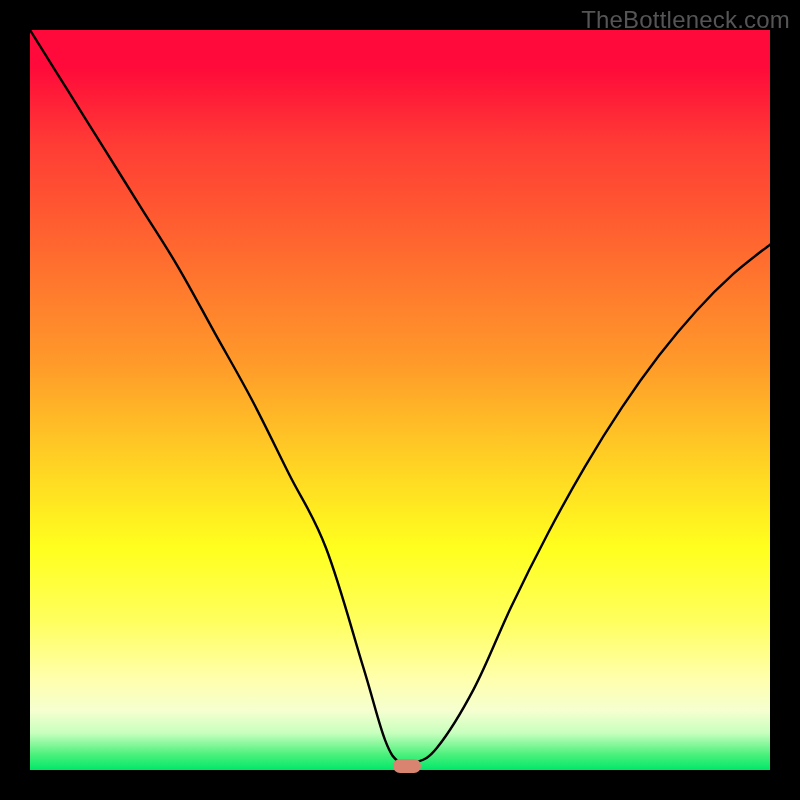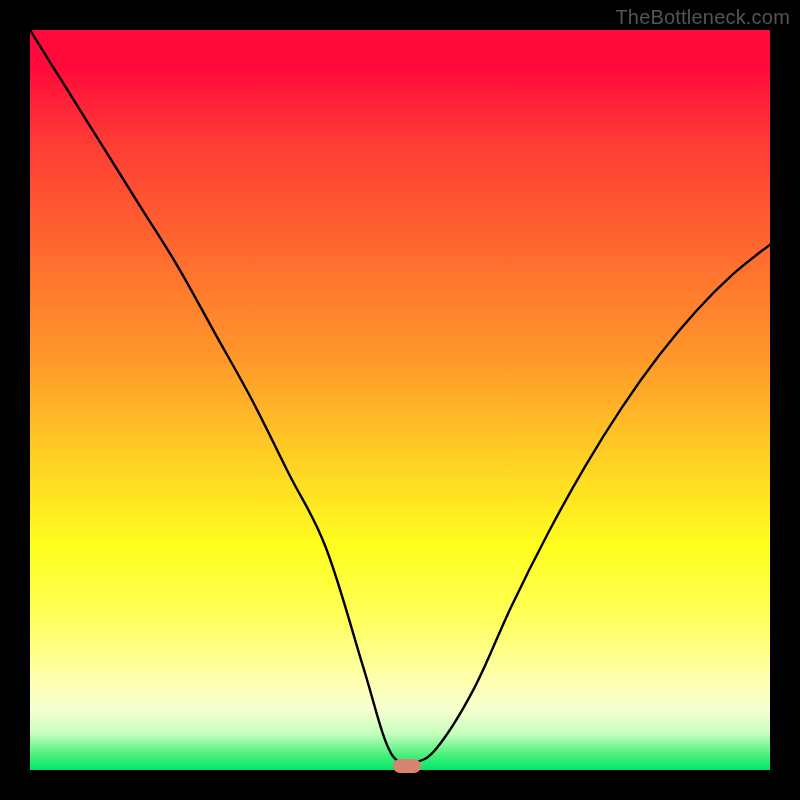--- a/index.html
+++ b/index.html
@@ -45,21 +45,21 @@
     left: 0;
     top: 0;
     width: 740px;
     height: 740px;
   }
   .watermark {
     position: absolute;
     top: 6px;
     right: 10px;
     color: #555;
-    font-size: 20px;
+    font-size: 24px;
     font-weight: 500;
     letter-spacing: 0.2px;
   }
   .marker {
     position: absolute;
     width: 28px;
     height: 14px;
     border-radius: 7px;
     background: #d98471;
     transform: translate(-50%, -50%);

